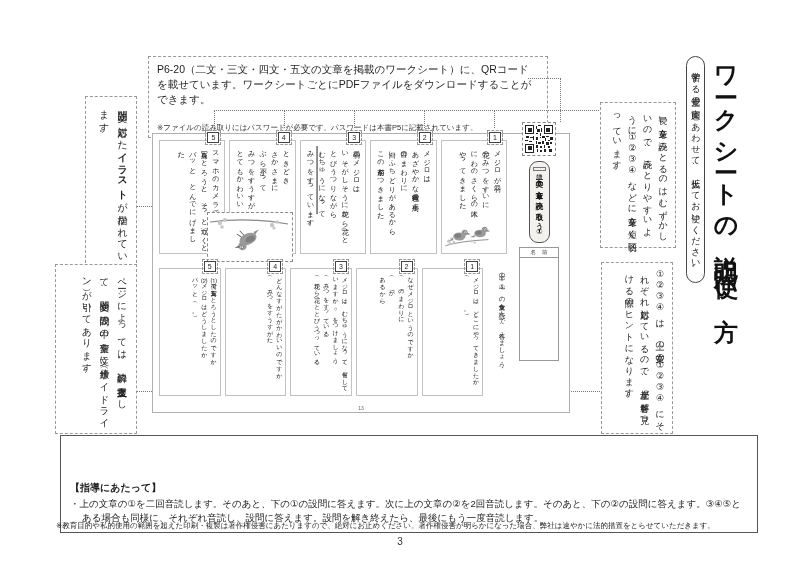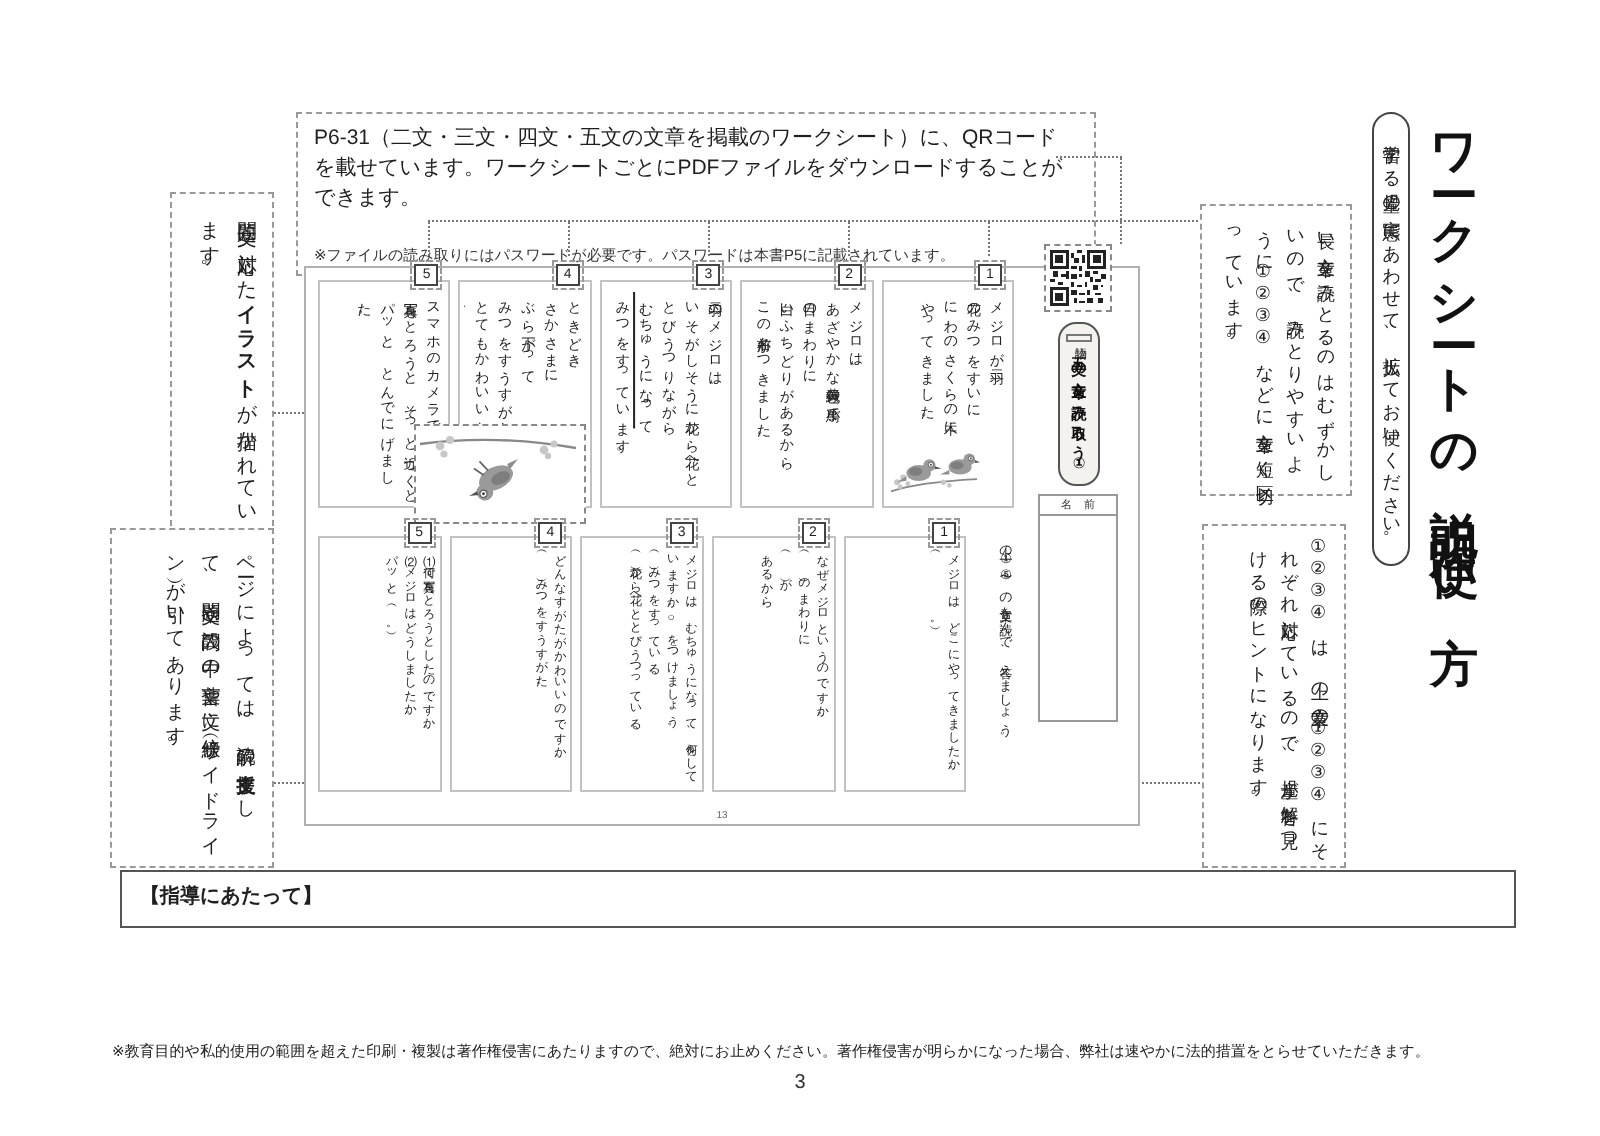--- a/index.html
+++ b/index.html
@@ -67,36 +67,36 @@
              white-space:pre-line;font-size:6px;line-height:1.55;color:#222;overflow:hidden;}
   .ws-page{position:absolute;bottom:1px;left:50%;transform:translateX(-50%);font-size:5px;color:#666;}
 
   .illus-box{position:absolute;left:48px;bottom:-10px;width:84px;height:48px;border:1px dashed #888;
              background:#fff;z-index:2;line-height:0;}
   .birds{position:absolute;left:2px;bottom:1px;z-index:1;}
 
   
   .guidance{position:absolute;left:60px;top:435px;width:678px;border:1px solid #555;background:#fff;
             padding:5px 9px 6px 9px;}
-  .g-header{font-size:10px;font-weight:bold;margin-bottom:2px;}
+  .g-header{font-size:10px;font-weight:bold;margin-bottom:2px;margin-top:40px;}
   .g-bullet{font-size:9.5px;line-height:1.5;padding-left:12px;text-indent:-12px;color:#1a1a1a;}
 
   .copyright{position:absolute;left:56px;top:521px;width:700px;font-size:7.5px;color:#222;}
   .pagenum{position:absolute;left:0;right:0;top:536px;text-align:center;font-size:10px;color:#333;}
 </style>
 </head>
 <body>
 
 <div class="canvas">
 
   <div class="main-title vtext">ワークシートの説明・使い方</div>
   <div class="title-note vtext">学習する児童の実態にあわせて、拡大してお使いください。</div>
 
   <div class="top-box">
-    <div class="top-box-main">P6-31（二文・三文・四文・五文の文章を掲載のワークシート）に、QRコードを載せています。ワークシートごとにPDFファイルをダウンロードすることができます。</div>
+    <div class="top-box-main">P6-20（二文・三文・四文・五文の文章を掲載のワークシート）に、QRコードを載せています。ワークシートごとにPDFファイルをダウンロードすることができます。</div>
     <div class="top-box-note">※ファイルの読み取りにはパスワードが必要です。パスワードは本書P5に記載されています。</div>
   </div>
 
   <div class="conn h" style="left:528px;top:78px;width:33px;"></div>
   <div class="conn v" style="left:560px;top:78px;height:44px;"></div>
   <div class="conn h" style="left:214px;top:110px;width:387px;"></div>
   <div class="conn v" style="left:214px;top:110px;height:18px;"></div>
   <div class="conn v" style="left:284px;top:110px;height:18px;"></div>
   <div class="conn v" style="left:354px;top:110px;height:18px;"></div>
   <div class="conn v" style="left:424px;top:110px;height:18px;"></div>
@@ -294,18 +294,19 @@
 ⑵メジロはどうしましたか。
 パッと、（　　）。</div>
       </div>
     </div>
 
     <div class="ws-page">13</div>
   </div>
 
   <div class="guidance">
     <div class="g-header">【指導にあたって】</div>
+    <div class="g-bullet">・上の文章の①を二回音読します。そのあと、下の①の設問に答えます。次に上の文章の②を2回音読します。そのあと、下の②の設問に答えます。③④⑤とある場合も同様に、それぞれ音読し、設問に答えます。設問を解き終えたら、最後にもう一度音読します。</div>
   </div>
 
   <div class="copyright">※教育目的や私的使用の範囲を超えた印刷・複製は著作権侵害にあたりますので、絶対にお止めください。著作権侵害が明らかになった場合、弊社は速やかに法的措置をとらせていただきます。</div>
   <div class="pagenum">3</div>
 
 </div>
 
 </body></html>

